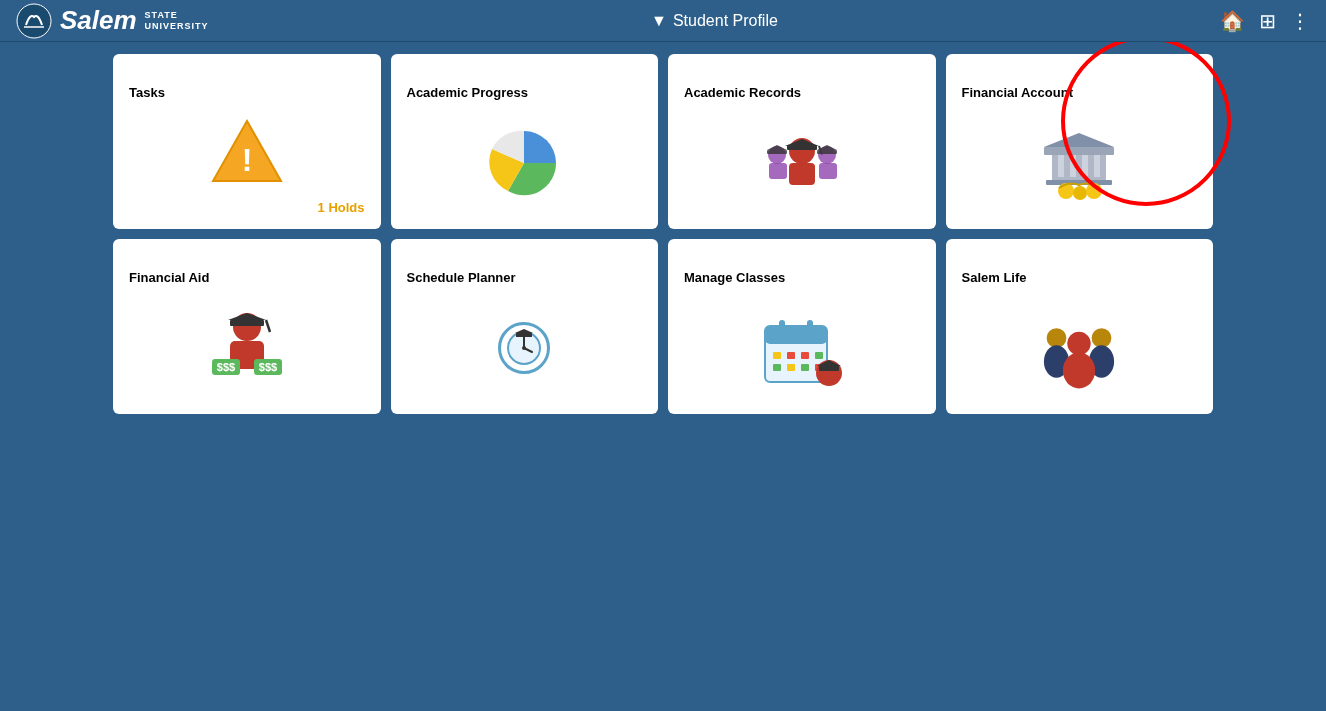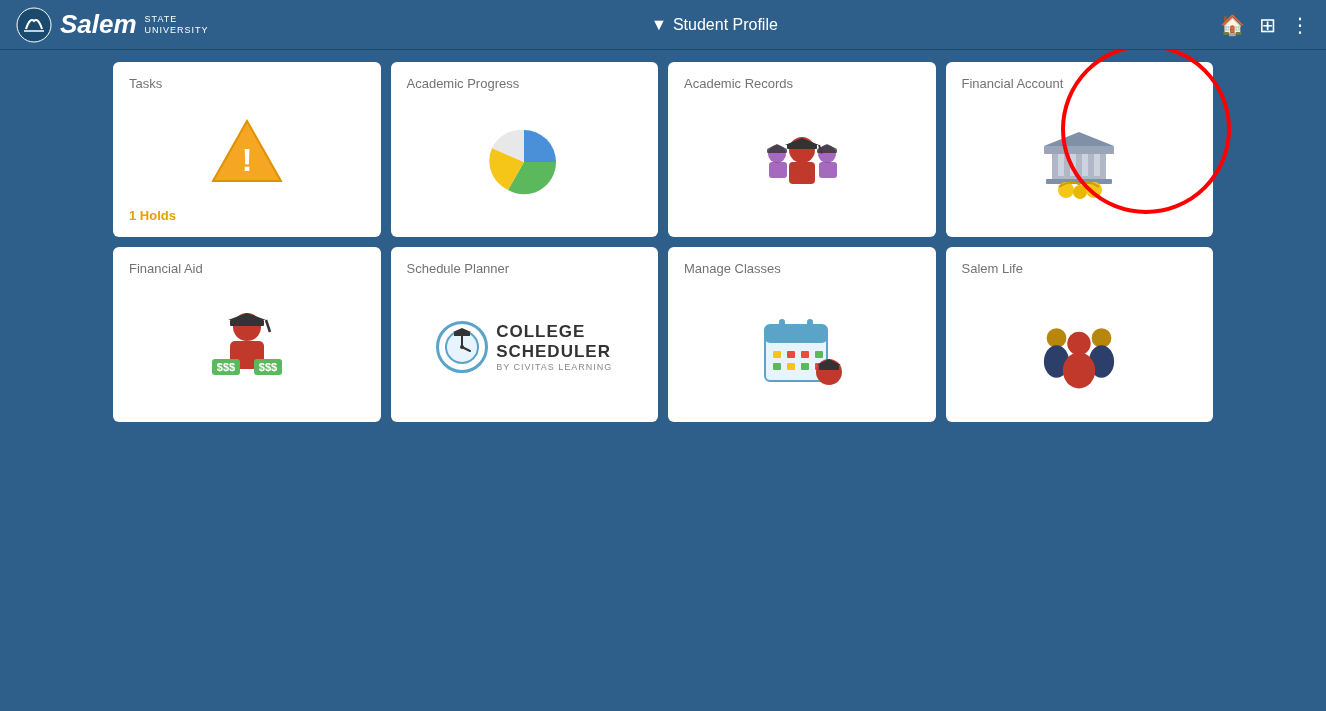--- a/index.html
+++ b/index.html
@@ -13,21 +13,21 @@
     .app-container {
       width: 1326px;
       height: 711px;
       background: #2d5f8a;
       display: flex;
       flex-direction: column;
     }
     
     .header {
       background: #2d5f8a;
-      height: 50px;
+      height: 42px;
       display: flex;
       align-items: center;
       justify-content: space-between;
       padding: 0 16px;
       border-bottom: 1px solid #1e4a6e;
     }
     .header-logo {
       display: flex;
       align-items: center;
       gap: 8px;
@@ -35,21 +35,21 @@
     .logo-text {
       color: white;
       font-size: 26px;
       font-style: italic;
       font-weight: bold;
     }
     .logo-subtext {
       color: white;
       font-size: 9px;
       line-height: 1.2;
-      font-weight: normal;
+      font-weight: bold;
       letter-spacing: 1px;
     }
     .header-title {
       color: white;
       font-size: 16px;
       display: flex;
       align-items: center;
       gap: 6px;
     }
     .header-actions {
@@ -81,40 +81,41 @@
       padding: 14px 16px;
       cursor: pointer;
       position: relative;
       min-height: 175px;
       display: flex;
       flex-direction: column;
       align-items: flex-start;
     }
     .tile-title {
       font-size: 13px;
-      font-weight: normal;
-      color: #737373;
+      font-weight: bold;
+      color: #000000;
       margin-bottom: 10px;
+      margin-top: 17px;
     }
     .tile-icon-area {
       flex: 1;
       display: flex;
       align-items: center;
       justify-content: center;
       width: 100%;
     }
     .tile-icon-area svg {
       max-width: 90px;
       max-height: 90px;
     }
     .holds-text {
       color: #e8a000;
       font-size: 13px;
       font-weight: bold;
-      text-align: left;
+      text-align: right;
       width: 100%;
       margin-top: 4px;
     }
     .holds-count {
       color: #e8a000;
       font-weight: bold;
     }
     
     .financial-account-tile {
       position: relative;
@@ -276,25 +277,20 @@
                   <circle cx="20" cy="20" r="16" fill="#e8f4fd" stroke="#5ba3c9" stroke-width="2"></circle>
 
                   <line x1="20" y1="20" x2="20" y2="8" stroke="#333" stroke-width="2" stroke-linecap="round"></line>
                   <line x1="20" y1="20" x2="28" y2="24" stroke="#333" stroke-width="2" stroke-linecap="round"></line>
                   <circle cx="20" cy="20" r="2" fill="#333"></circle>
 
                   <rect x="12" y="5" width="16" height="4" rx="0.5" fill="#333"></rect>
                   <polygon points="20,1 11,5 29,5" fill="#333"></polygon>
                 </svg>
               </div>
-              <div style="display:flex;flex-direction:column;">
-                <span style="font-size:17px;font-weight:bold;color:#333;letter-spacing:1px;">COLLEGE</span>
-                <span style="font-size:17px;font-weight:bold;color:#333;letter-spacing:1px;">SCHEDULER</span>
-                <span style="font-size:9px;color:#888;letter-spacing:1px;">BY CIVITAS LEARNING</span>
-              </div>
             </div>
           </div>
         </div>
       </div>
 
       <div class="tile">
         <span class="tile-title">Manage Classes</span>
         <div class="tile-icon-area">
           <svg viewBox="0 0 90 80" width="90" height="80">
 

